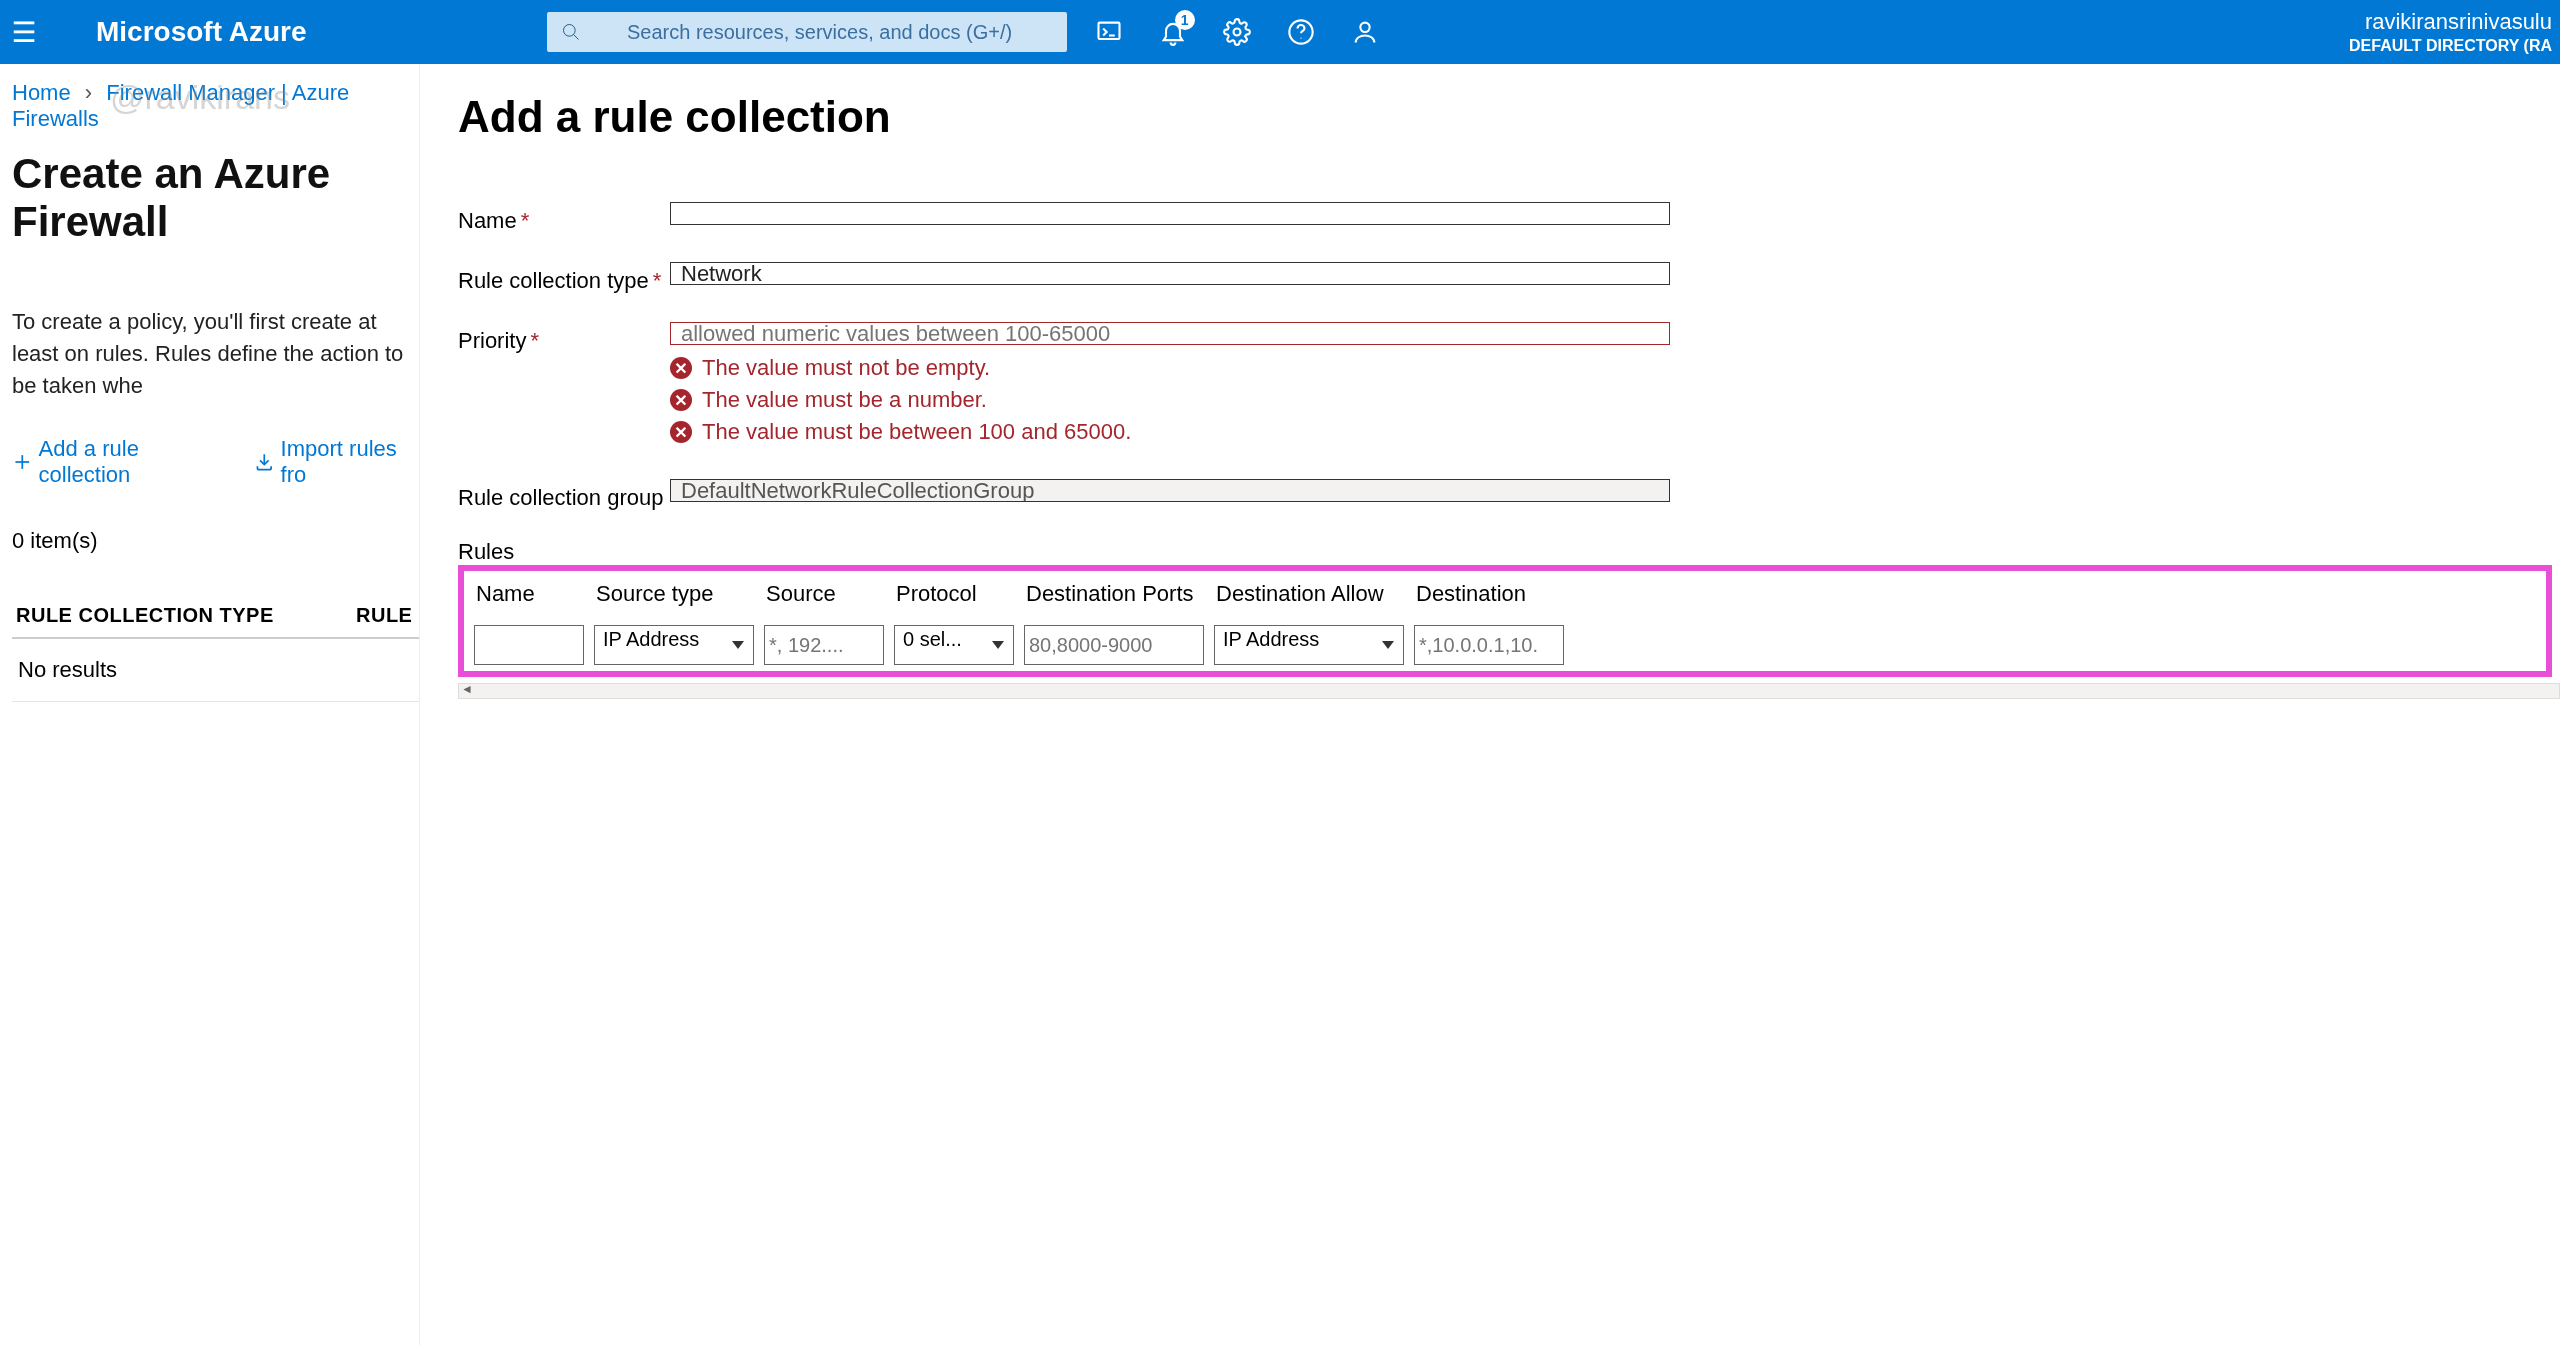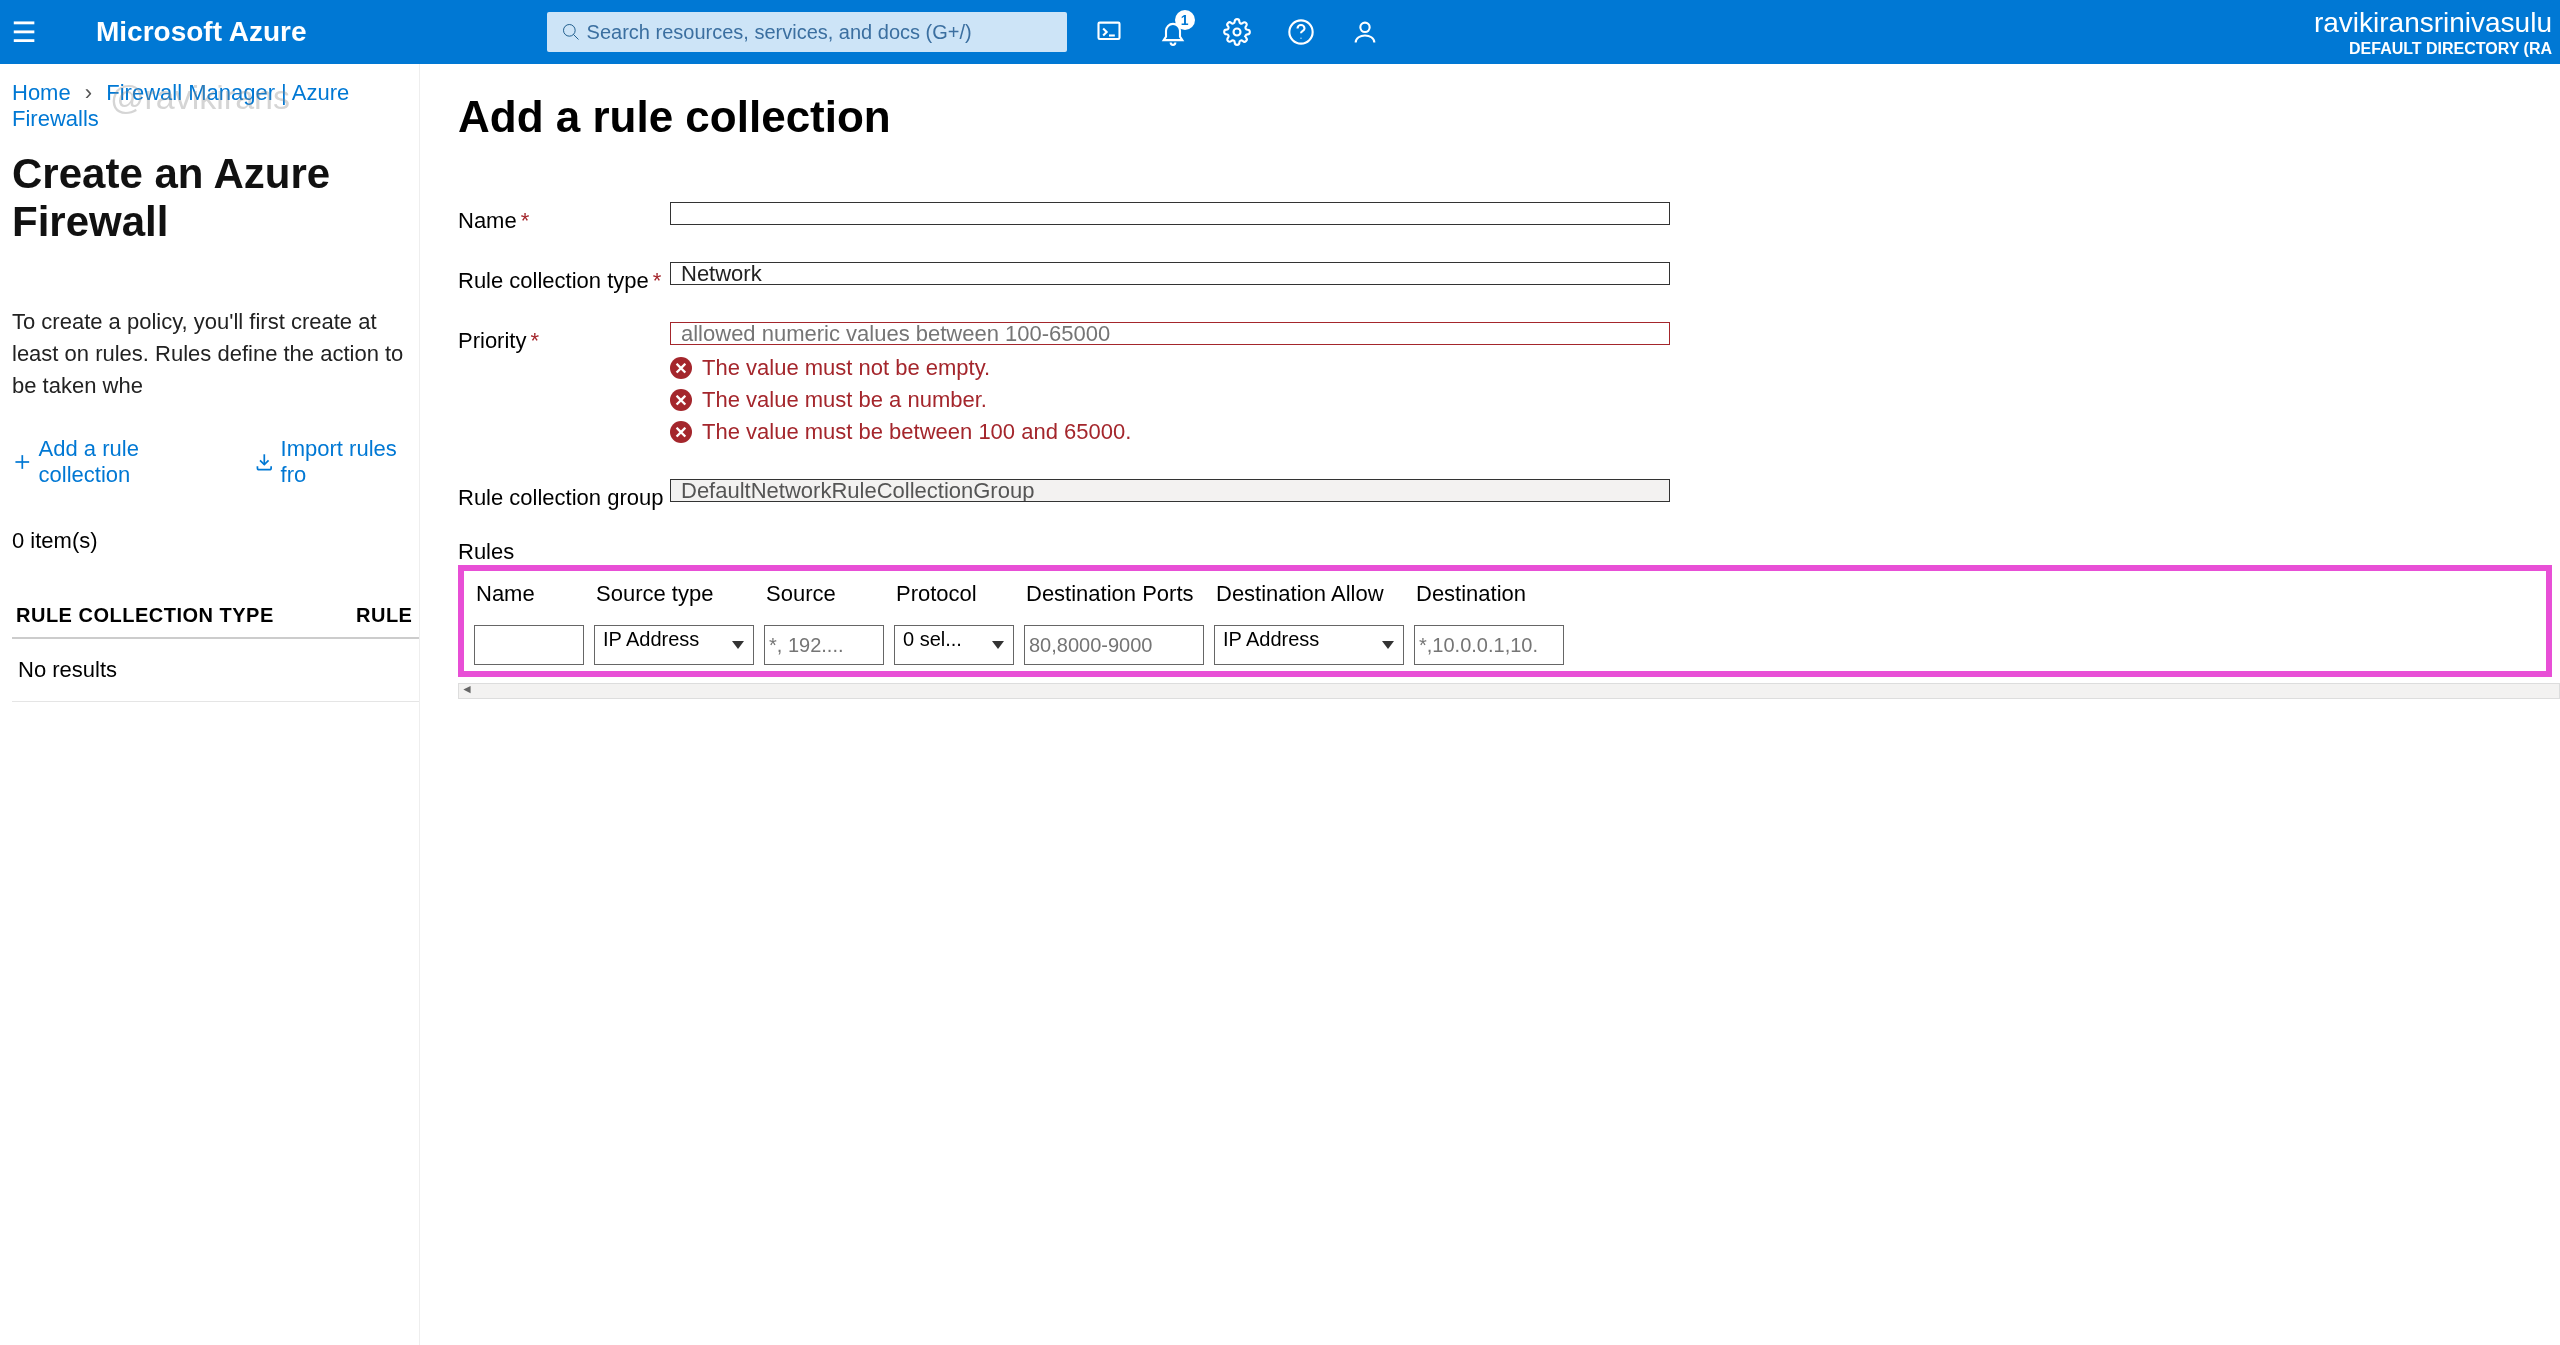--- a/index.html
+++ b/index.html
@@ -4,28 +4,28 @@
 <style>
   * { box-sizing: border-box; margin: 0; padding: 0; font-family: "Segoe UI", Arial, sans-serif; }
   body { width: 2560px; height: 1345px; overflow: hidden; background: #fff; }
 
   
   .topbar { height: 64px; background: #0078d4; display: flex; align-items: center; color: #fff; }
   .hamburger { width: 48px; text-align: center; font-size: 28px; cursor: pointer; }
   .brand { font-size: 28px; font-weight: 600; margin-left: 48px; }
   .search-wrap { margin-left: 240px; width: 520px; height: 40px; background: #cde4f7; border-radius: 2px; display: flex; align-items: center; padding: 0 14px; }
   .search-wrap svg { width: 20px; height: 20px; stroke: #4a6; stroke: #004578; fill: none; }
-  .search-wrap input { flex: 1; border: none; background: transparent; font-size: 20px; color: #004578; margin-left: 6px; outline: none; }
+  .search-wrap input { flex: 1; border: none; background: transparent; font-size: 20px; color: #004578; margin-left: 6px; outline: none; text-align: center; }
   .search-wrap input::placeholder { color: #3b6fa0; }
   .top-icons { margin-left: 24px; display: flex; align-items: center; gap: 28px; }
   .top-icon { width: 36px; height: 36px; display: flex; align-items: center; justify-content: center; cursor: pointer; position: relative; }
   .top-icon svg { width: 28px; height: 28px; fill: none; stroke: #fff; stroke-width: 1.8; }
   .badge { position: absolute; top: -4px; right: -4px; background: #fff; color: #0078d4; border-radius: 50%; width: 20px; height: 20px; font-size: 14px; font-weight: 700; display: flex; align-items: center; justify-content: center; }
   .account { margin-left: auto; margin-right: 8px; text-align: right; line-height: 1.2; }
-  .account .u { font-size: 28px; }
+  .account .u { font-size: 22px; }
   .account .d { font-size: 16px; font-weight: 600; }
 
   
   .main { display: flex; height: calc(100% - 64px); }
   .left { width: 420px; padding: 16px 0 0 12px; border-right: 1px solid #eee; }
   .right { flex: 1; padding: 28px 0 0 38px; position: relative; }
 
   .breadcrumb { font-size: 22px; color: #0078d4; margin-bottom: 18px; }
   .breadcrumb .home { color: #0078d4; cursor: pointer; }
   .breadcrumb .sep { color: #555; margin: 0 8px; }

